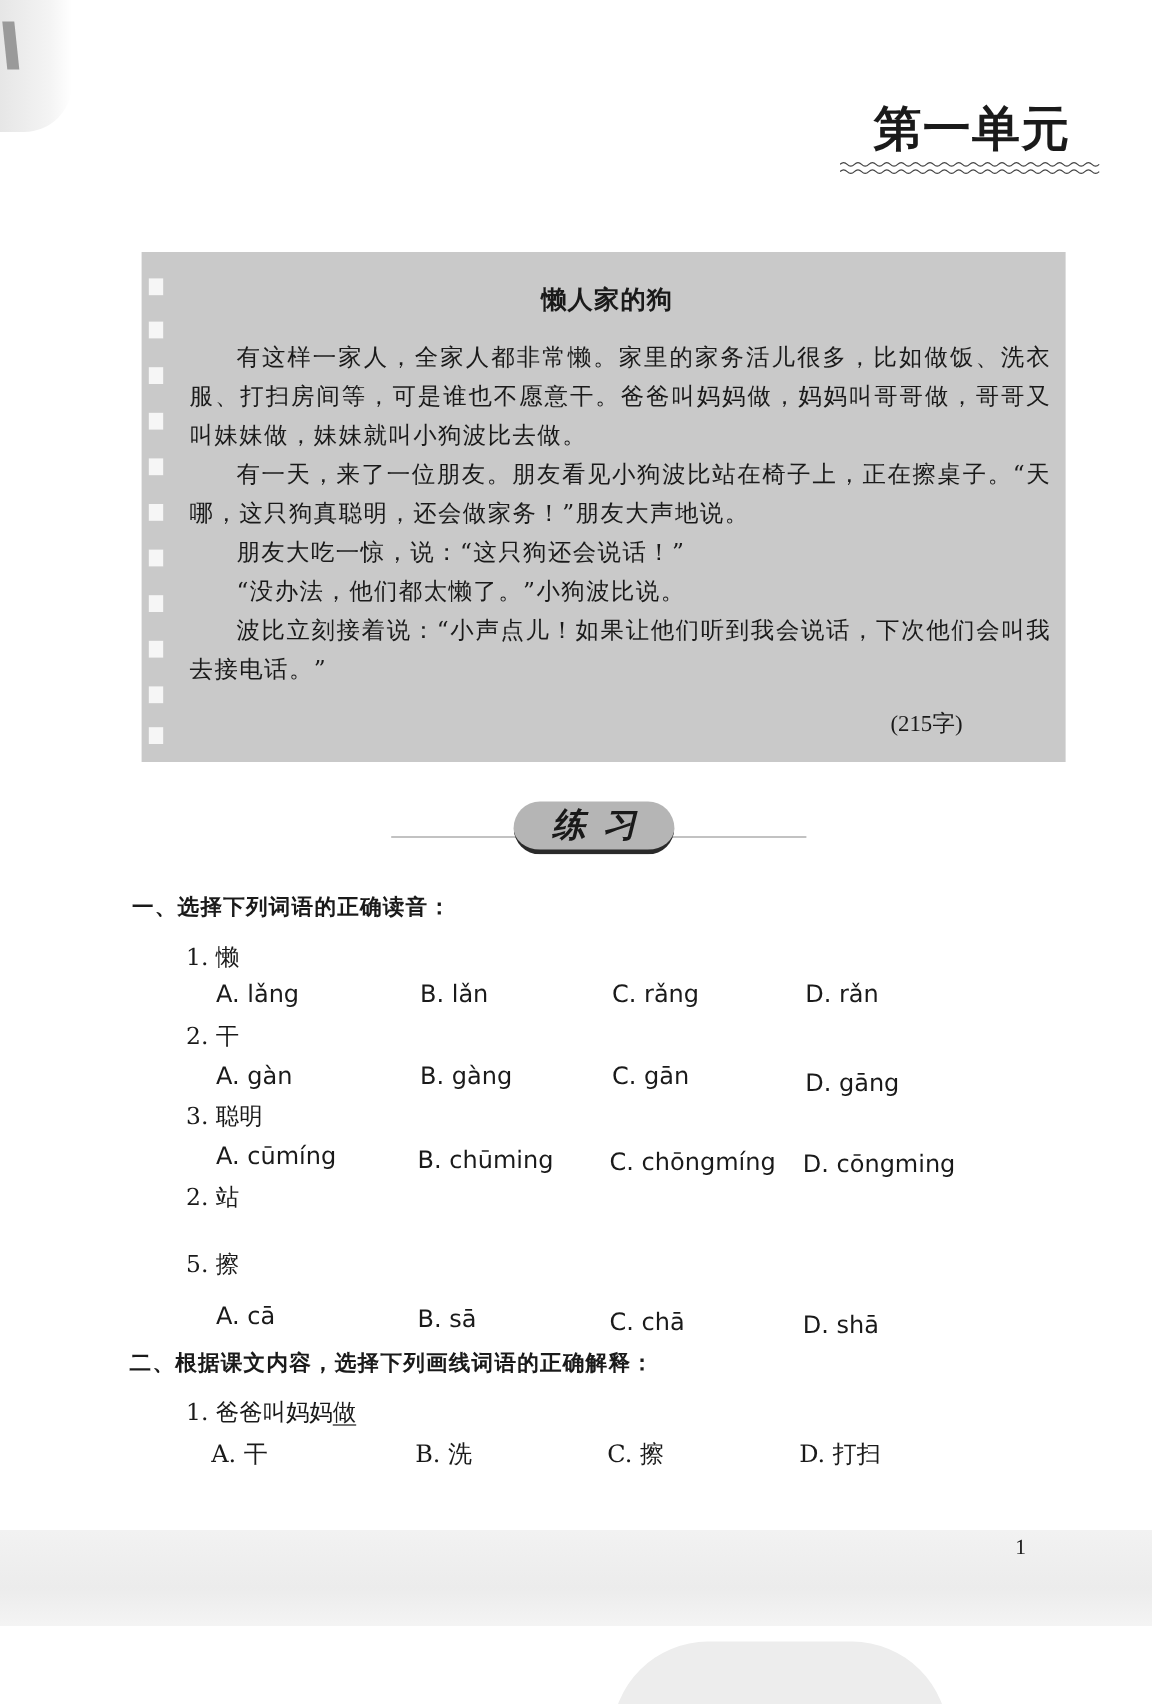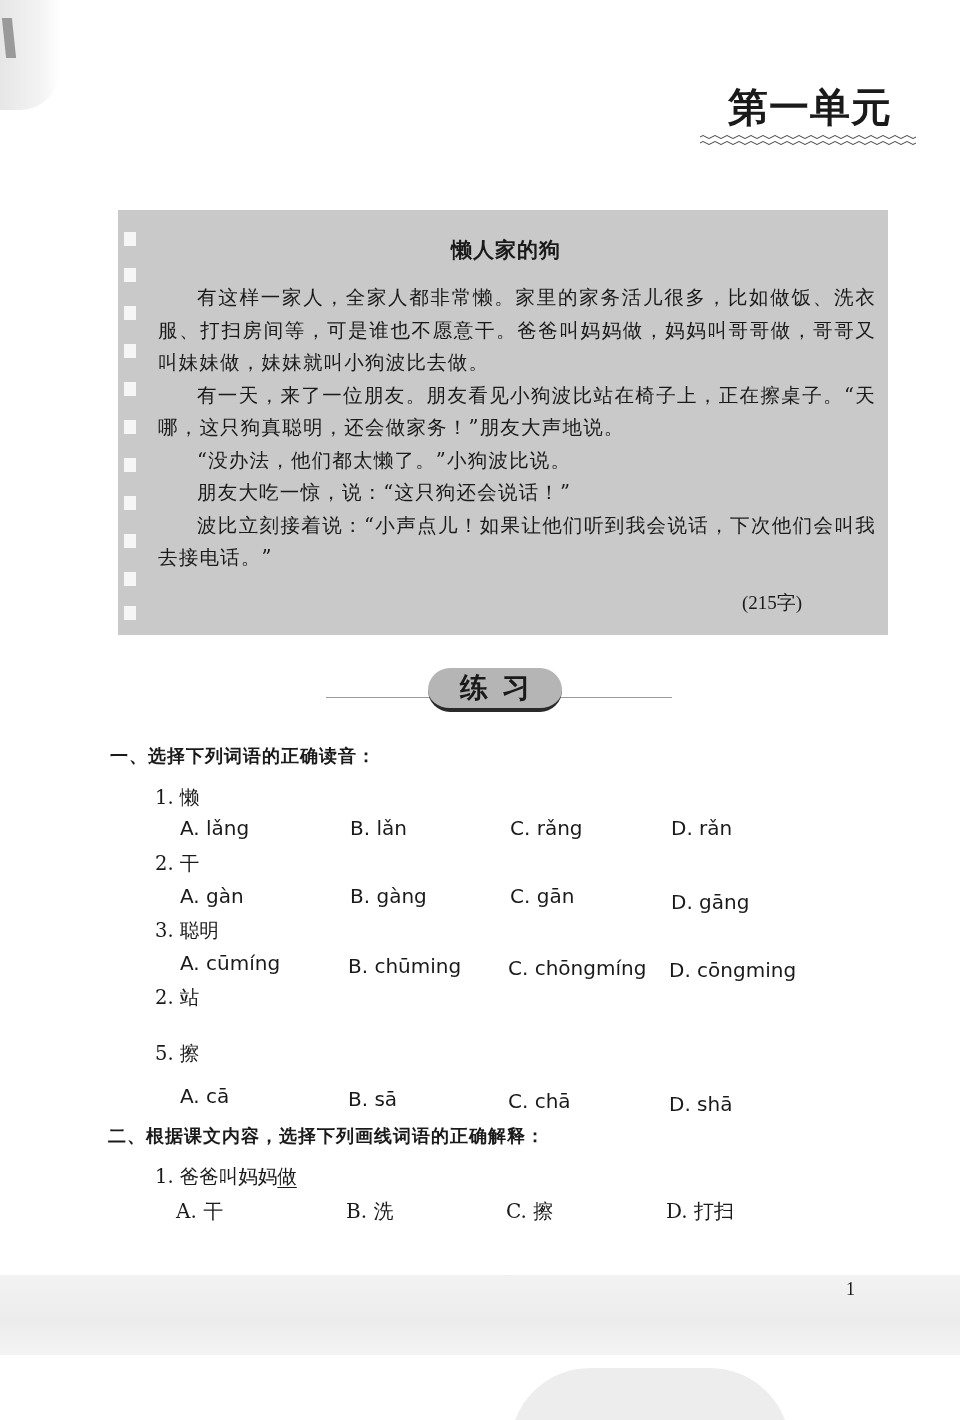--- a/index.html
+++ b/index.html
@@ -51,20 +51,21 @@
 
   .practice-line { position:absolute; top:697px; height:1px; background:#9a9a9a; }
   .practice-badge {
     position:absolute; left:428px; top:668px; width:134px; height:44px;
     border-radius:22px; background:#b5b5b5;
     border-bottom:4px solid #2a2a2a;
     box-sizing:border-box;
     text-align:center; font-size:28px; font-weight:bold; line-height:40px;
     letter-spacing:14px; padding-left:14px;
     font-family:"DejaVu Sans","Liberation Sans",sans-serif;
+    font-style:italic;
   }
 
   .section-heading {
     position:absolute; font-size:18px; font-weight:bold; letter-spacing:1px;
     font-family:Liberation Serif, serif;
   }
   .q-stem {
     position:absolute; left:155px; font-size:19.5px;
     font-family:"DejaVu Serif","Liberation Serif",serif;
   }
@@ -113,22 +114,22 @@
     <div class="film-hole" style="top:228px"></div>
     <div class="film-hole" style="top:266px"></div>
     <div class="film-hole" style="top:304px"></div>
     <div class="film-hole" style="top:342px"></div>
     <div class="film-hole" style="top:376px"></div>
   </div>
   <div class="reading-title">懒人家的狗</div>
   <div class="reading-body">
     <p>有这样一家人，全家人都非常懒。家里的家务活儿很多，比如做饭、洗衣服、打扫房间等，可是谁也不愿意干。爸爸叫妈妈做，妈妈叫哥哥做，哥哥又叫妹妹做，妹妹就叫小狗波比去做。</p>
     <p>有一天，来了一位朋友。朋友看见小狗波比站在椅子上，正在擦桌子。“天哪，这只狗真聪明，还会做家务！”朋友大声地说。</p>
+    <p>朋友大吃一惊，说：“这只狗还会说话！”</p>
     <p>“没办法，他们都太懒了。”小狗波比说。</p>
-    <p>朋友大吃一惊，说：“这只狗还会说话！”</p>
     <p>波比立刻接着说：“小声点儿！如果让他们听到我会说话，下次他们会叫我去接电话。”</p>
   </div>
   <div class="word-count">(215字)</div>
 
   <div class="practice-line" style="left:326px;width:104px"></div>
   <div class="practice-line" style="left:560px;width:112px"></div>
   <div class="practice-badge">练习</div>
 
   <div class="section-heading" style="left:110px;top:744px">一、选择下列词语的正确读音：</div>
 

